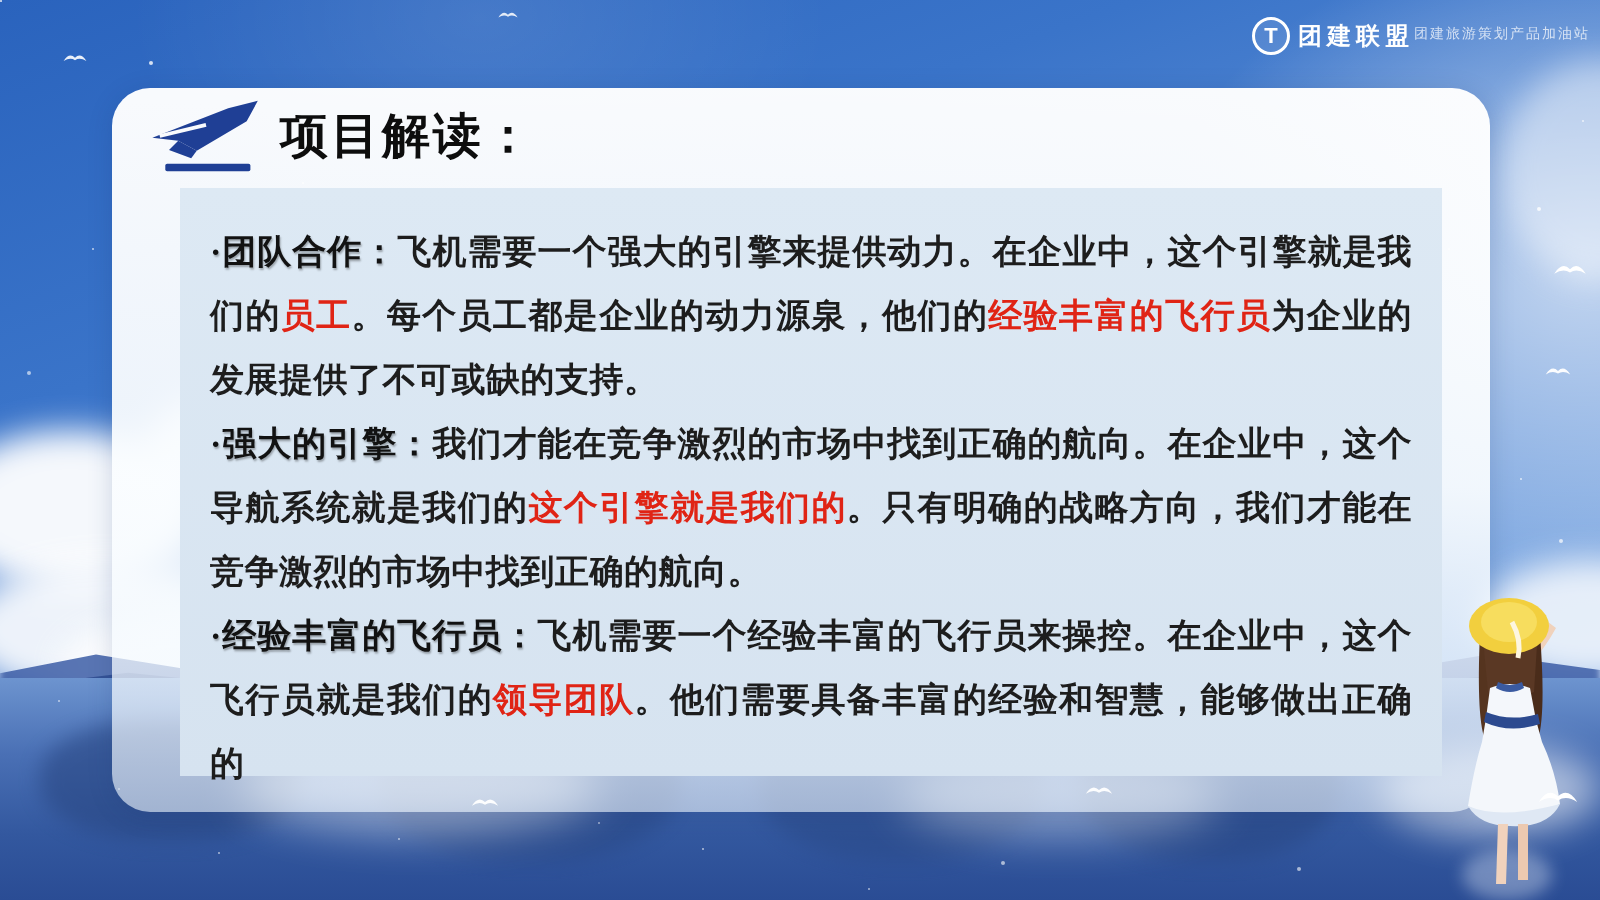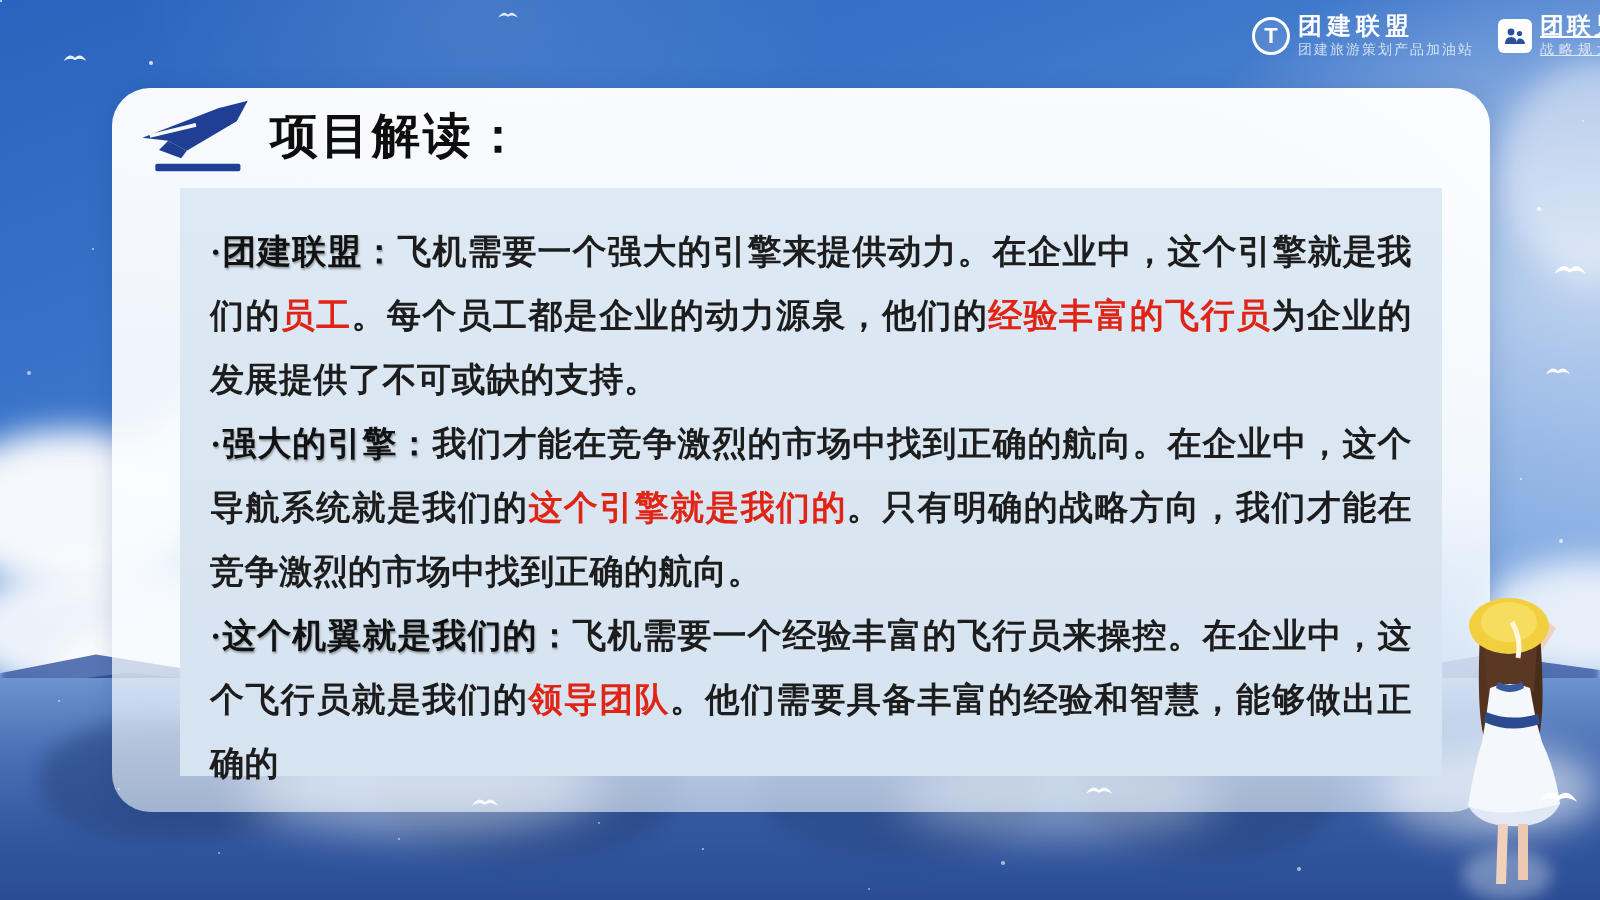--- a/index.html
+++ b/index.html
@@ -37,34 +37,34 @@
       118px 788px 0 0 rgba(255,255,255,.55),868px 888px 0 0 rgba(255,255,255,.6),
       1448px 248px 0 0 rgba(255,255,255,.7),1582px 120px 0 0 rgba(255,255,255,.7);}
   .bird{position:absolute;}
 
   
   .brandbar{position:absolute;top:10px;left:1252px;width:340px;height:52px;display:flex;align-items:center;color:#fff;}
   .brand1{display:flex;align-items:center;}
   .badge-circle{width:38px;height:38px;border-radius:50%;border:3px solid #fff;box-sizing:border-box;
     display:flex;align-items:center;justify-content:center;background:rgba(255,255,255,.10);
     font-family:"Liberation Sans",sans-serif;font-weight:bold;font-size:22px;color:#fff;}
-  .brand-txt{margin-left:8px;display:flex;flex-direction:column;}
+  .brand-txt{margin-left:8px;display:flex;}
   .brand-name{font-size:24px;font-weight:bold;letter-spacing:5px;line-height:26px;white-space:nowrap;}
   .brand-tag{font-size:14px;letter-spacing:2px;opacity:.72;margin-top:2px;white-space:nowrap;}
   .brand-div{width:1px;height:38px;background:rgba(255,255,255,.45);margin:0 12px;}
   .badge-square{width:34px;height:34px;border-radius:6px;background:#fff;display:flex;align-items:center;justify-content:center;}
   .brand2 .brand-name{letter-spacing:3px;}
   .brand2 .brand-tag{letter-spacing:5px;}
   .brand2{display:flex;align-items:center;text-decoration:underline;}
 
   
   .card{position:absolute;left:112px;top:88px;width:1378px;height:724px;border-radius:38px;
     background:linear-gradient(180deg,rgba(255,255,255,.97) 0%,rgba(250,253,255,.92) 55%,rgba(238,246,253,.60) 100%);
     box-shadow:0 4px 24px rgba(20,50,110,.18);}
-  .card-title-row{position:absolute;left:28px;top:10px;display:flex;align-items:center;height:76px;}
+  .card-title-row{position:absolute;left:38px;top:10px;display:flex;align-items:center;height:76px;}
   .plane-icon{width:112px;height:74px;margin-right:18px;}
   .card-title{font-size:48px;font-weight:900;color:#0d0d0d;letter-spacing:3px;
     font-family:"Liberation Serif","DejaVu Serif",serif;}
 
   
   .panel{position:absolute;left:68px;top:100px;width:1262px;height:588px;
     background:linear-gradient(180deg,#dde9f4 0%,#d6e3f0 100%);
     box-sizing:border-box;padding:32px 30px 0 30px;}
   .para{font-size:34px;line-height:64px;font-weight:700;color:#1d1d1d;text-align:justify;
     letter-spacing:.5px;}
@@ -161,23 +161,23 @@
         <polygon points="2,42 84,10 116,2 104,24 50,56 30,45" fill="#1f3f95"></polygon>
         <polygon points="30,45 50,56 44,64 20,55" fill="#1f3f95"></polygon>
         <path d="M10 40 L60 28" stroke="#f8fafd" stroke-width="4" fill="none"></path>
         <rect x="16" y="70" width="92" height="8" rx="2" fill="#1f3f95"></rect>
       </svg>
       <span class="card-title">项目解读：</span>
     </div>
 
     <div class="panel">
       <div>
-          <div class="para"><span class="seg-header">·团建联盟：</span><span class="seg-normal">飞机需要一个强大的引擎来提供动力。在企业中，这个引擎就是我们的</span><span class="seg-red">员工</span><span class="seg-normal">。每个员工都是企业的动力源泉，他们的</span><span class="seg-red">经验丰富的飞行员</span><span class="seg-normal">为企业的发展提供了不可或缺的支持。</span></div>
+          <div class="para"><span class="seg-header">·团队合作：</span><span class="seg-normal">飞机需要一个强大的引擎来提供动力。在企业中，这个引擎就是我们的</span><span class="seg-red">员工</span><span class="seg-normal">。每个员工都是企业的动力源泉，他们的</span><span class="seg-red">经验丰富的飞行员</span><span class="seg-normal">为企业的发展提供了不可或缺的支持。</span></div>
           <div class="para"><span class="seg-header">·强大的引擎：</span><span class="seg-normal">我们才能在竞争激烈的市场中找到正确的航向。在企业中，这个导航系统就是我们的</span><span class="seg-red">这个引擎就是我们的</span><span class="seg-normal">。只有明确的战略方向，我们才能在竞争激烈的市场中找到正确的航向。</span></div>
-          <div class="para"><span class="seg-header">·这个机翼就是我们的：</span><span class="seg-normal">飞机需要一个经验丰富的飞行员来操控。在企业中，这个飞行员就是我们的</span><span class="seg-red">领导团队</span><span class="seg-normal">。他们需要具备丰富的经验和智慧，能够做出正确的</span></div>
+          <div class="para"><span class="seg-header">·经验丰富的飞行员：</span><span class="seg-normal">飞机需要一个经验丰富的飞行员来操控。在企业中，这个飞行员就是我们的</span><span class="seg-red">领导团队</span><span class="seg-normal">。他们需要具备丰富的经验和智慧，能够做出正确的</span></div>
         </div>
     </div>
   </div>
 
   <div class="girl-refl"></div>
   <svg class="girl" viewBox="0 0 120 300">
 
     <path d="M72 62 Q88 44 96 30 L104 36 Q94 54 82 68 Z" fill="#f0d2bc"></path>
 
     <path d="M28 40 Q24 130 34 150 L52 150 Q46 100 50 60 Z" fill="#55341f"></path>

